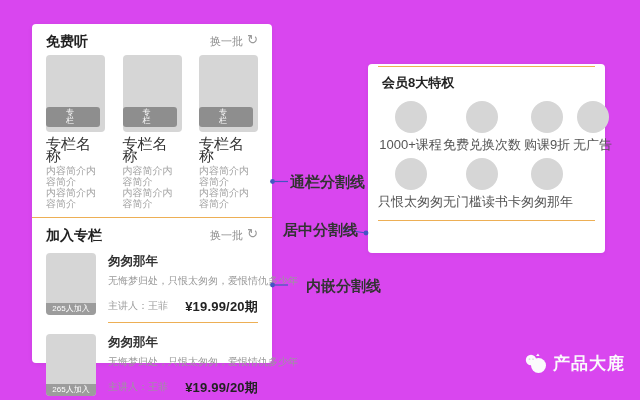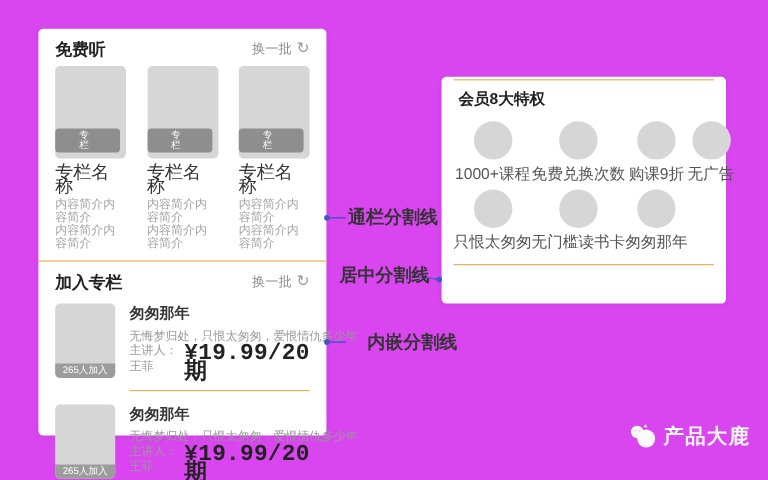--- a/index.html
+++ b/index.html
@@ -29,21 +29,21 @@
   .join-header{margin-top:10px;gap:46px;}
   .join-item{display:flex;margin-top:11px;}
   .j-thumb{position:relative;width:50px;height:62px;background:#d6d6d6;border-radius:4px;flex:none;}
   .j-badge{position:absolute;left:0;right:0;bottom:0;height:12px;background:#9c9c9c;color:#fff;
            font-size:8px;line-height:12px;text-align:center;border-radius:0 0 4px 4px;}
   .j-body{flex:1;margin-left:12px;display:flex;flex-direction:column;min-width:0;}
   .j-title{font-size:12.5px;font-weight:700;color:#333;line-height:13px;margin-top:2px;}
   .j-sub{font-size:10px;color:#999;line-height:11px;margin-top:7px;white-space:nowrap;}
   .j-meta{display:flex;justify-content:space-between;margin-top:auto;}
   .j-lect{font-size:10px;color:#999;line-height:13px;}
-  .j-price{font-size:19px;font-weight:600;color:#222;line-height:16px;letter-spacing:.2px;font-family:Liberation Mono, monospace;}
+  .j-price{font-size:13px;font-weight:600;color:#222;line-height:16px;letter-spacing:.2px;}
 
   .r-title{font-size:13px;font-weight:700;color:#222;line-height:14px;margin-top:9px;padding-left:4px;}
   .perks{display:grid;grid-template-columns:repeat(4,1fr);row-gap:8px;margin-top:11px;}
   .perk{display:flex;flex-direction:column;align-items:center;}
   .perk-circle{width:32px;height:32px;border-radius:50%;background:#d6d6d6;}
   .perk-label{margin-top:7px;font-size:13px;color:#555;line-height:10px;white-space:nowrap;}
   .r-bottom{margin-top:13px;}
 
   .ann{position:absolute;font-size:15px;font-weight:600;color:#333;line-height:13px;}
   #ann-full{left:290px;top:175px;}

